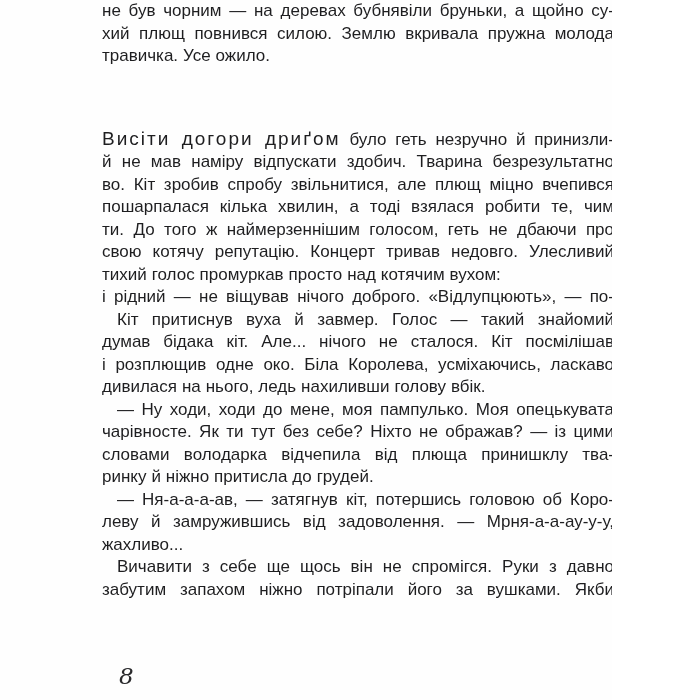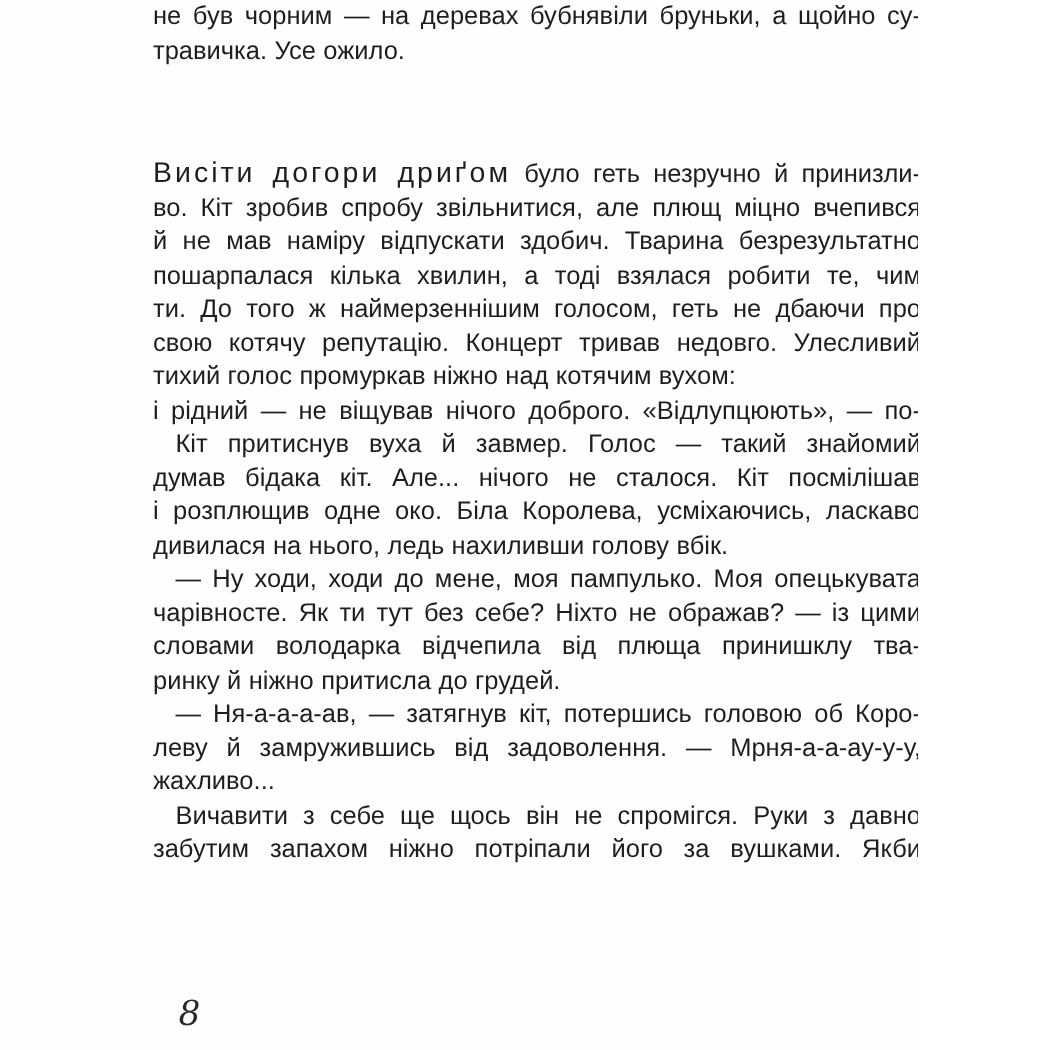--- a/index.html
+++ b/index.html
@@ -57,30 +57,31 @@
     font-size: 23px;
     color: #2a2a2c;
   }
 </style>
 </head>
 <body>
 
 <div class="page">
   <div class="text-block">
     <div class="line">не був чорним — на деревах бубнявіли бруньки, а щойно су-</div>
+    <div class="line">хий плющ повнився силою. Землю вкривала пружна молода</div>
     <div class="line pend">травичка. Усе ожило.</div>
 
     <div class="line gap"><span class="lead">Висіти догори дриґом</span><span> було геть незручно й принизли-</span></div>
 
+    <div class="line">й не мав наміру відпускати здобич. Тварина безрезультатно</div>
     <div class="line">во. Кіт зробив спробу звільнитися, але плющ міцно вчепився</div>
-    <div class="line">й не мав наміру відпускати здобич. Тварина безрезультатно</div>
     <div class="line">пошарпалася кілька хвилин, а тоді взялася робити те, чим</div>
     <div class="line">ти. До того ж наймерзеннішим голосом, геть не дбаючи про</div>
     <div class="line">свою котячу репутацію. Концерт тривав недовго. Улесливий</div>
-    <div class="line pend">тихий голос промуркав ніжно над котячим вухом:</div>
+    <div class="line pend">тихий голос промуркав просто над котячим вухом:</div>
     <div class="line">і рідний — не віщував нічого доброго. «Відлупцюють», — по-</div>
     <div class="line ind">Кіт притиснув вуха й завмер. Голос — такий знайомий</div>
     <div class="line">думав бідака кіт. Але... нічого не сталося. Кіт посмілішав</div>
     <div class="line">і розплющив одне око. Біла Королева, усміхаючись, ласкаво</div>
     <div class="line pend">дивилася на нього, ледь нахиливши голову вбік.</div>
     <div class="line ind">— Ну ходи, ходи до мене, моя пампулько. Моя опецькувата</div>
     <div class="line">чарівносте. Як ти тут без себе? Ніхто не ображав? — із цими</div>
     <div class="line">словами володарка відчепила від плюща принишклу тва-</div>
     <div class="line pend">ринку й ніжно притисла до грудей.</div>
     <div class="line ind">— Ня-а-а-а-ав, — затягнув кіт, потершись головою об Коро-</div>

